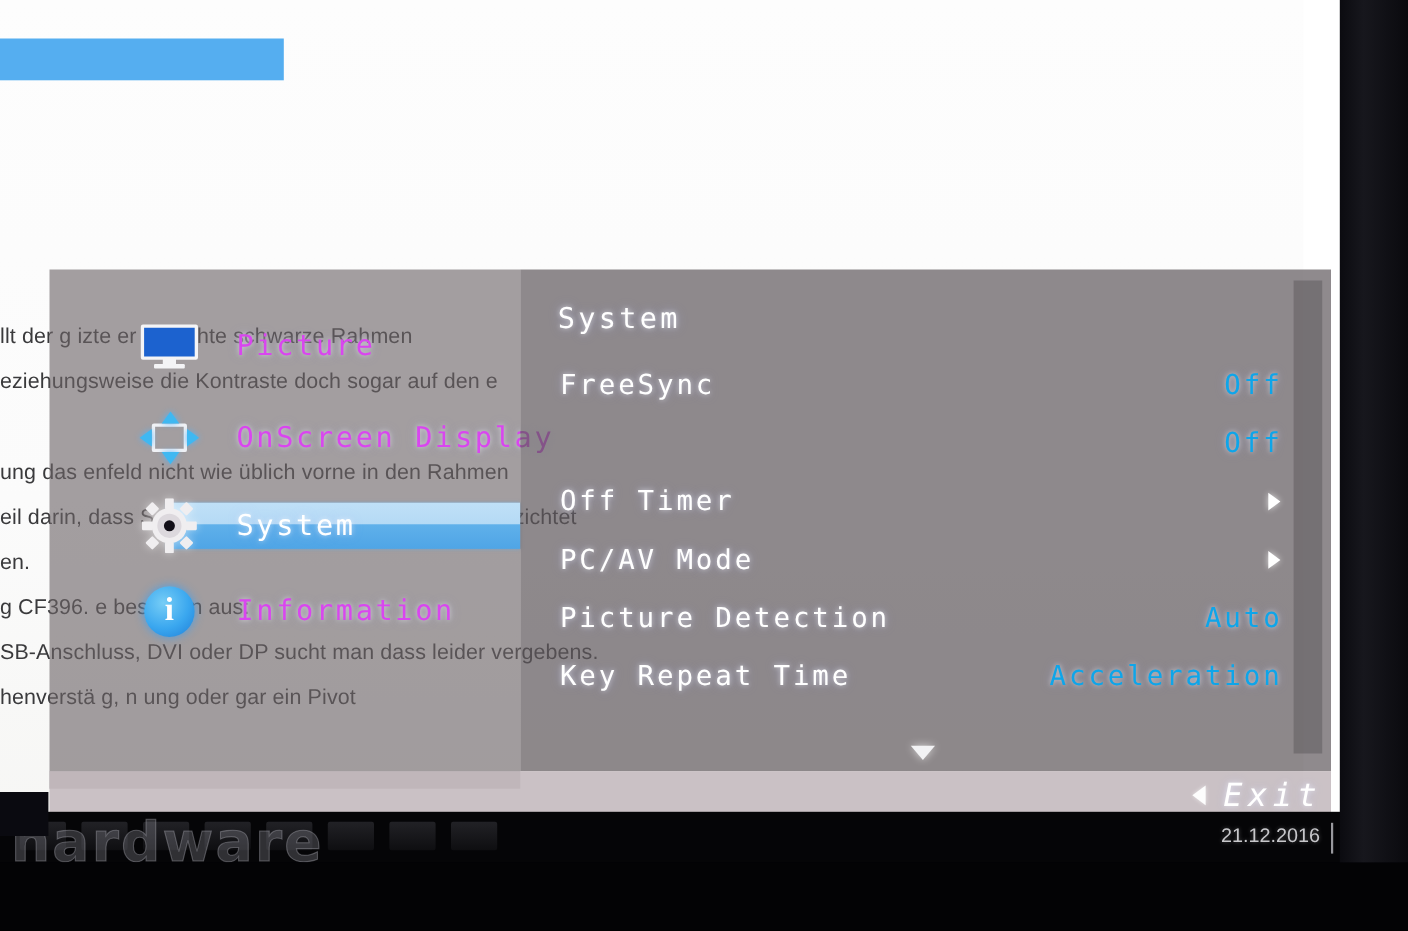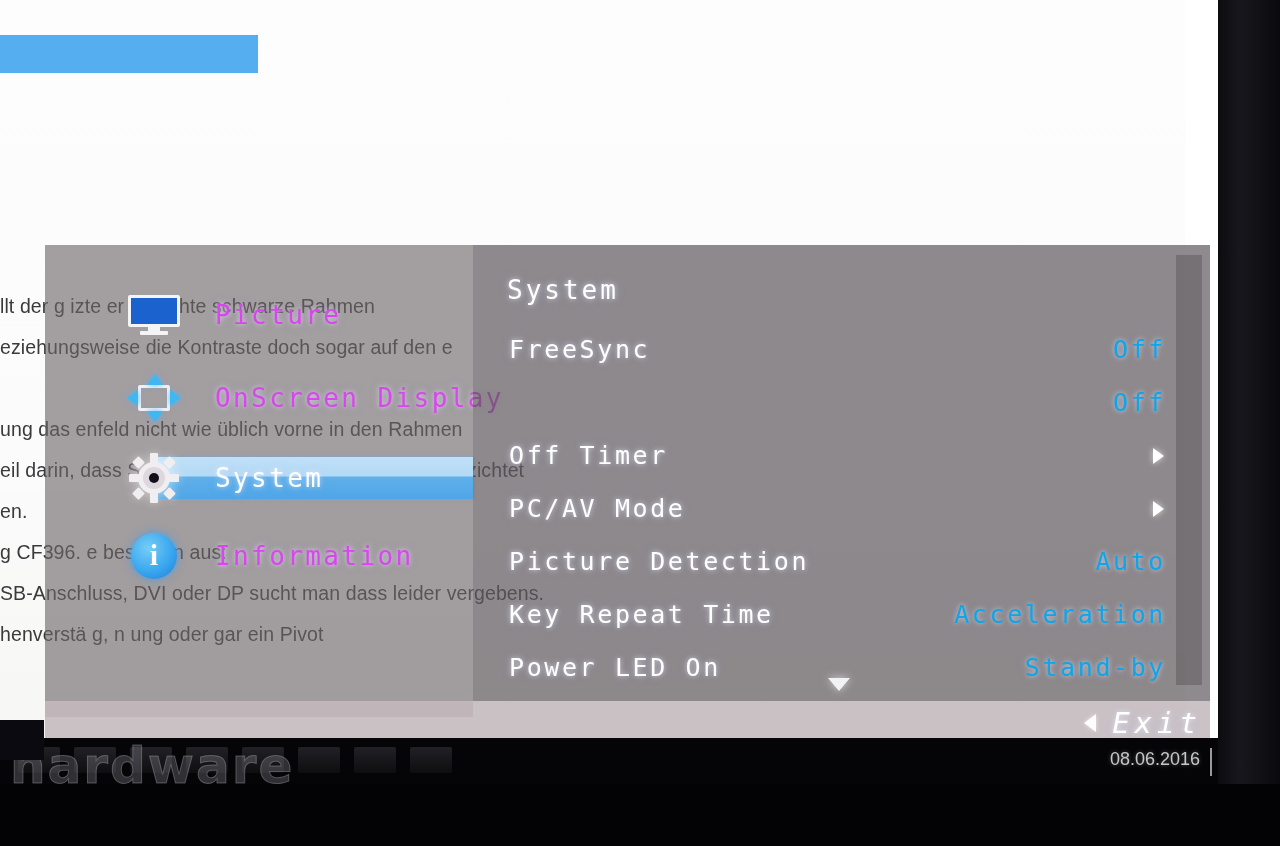--- a/index.html
+++ b/index.html
@@ -408,24 +408,20 @@
             <div class="menu-arrow"></div>
           </div>
           <div class="menu-row">
             <div class="menu-label">Picture Detection</div>
             <div class="menu-value">Auto</div>
           </div>
           <div class="menu-row">
             <div class="menu-label">Key Repeat Time</div>
             <div class="menu-value">Acceleration</div>
           </div>
-          <div class="menu-row">
-            <div class="menu-label">Power LED On</div>
-            <div class="menu-value">Stand-by</div>
-          </div>
         </div>
       <div class="scroll-down"></div>
     </div>
 
     <div class="osd-bottom">
       <div class="exit-wrap">
         <div class="exit-arrow"></div>
         <div class="exit-label">Exit</div>
       </div>
     </div>
@@ -436,21 +432,21 @@
     <div class="tb-tiles">
       <div class="tb-tile"></div>
       <div class="tb-tile"></div>
       <div class="tb-tile"></div>
       <div class="tb-tile"></div>
       <div class="tb-tile"></div>
       <div class="tb-tile"></div>
       <div class="tb-tile"></div>
       <div class="tb-tile"></div>
     </div>
-    <div class="tb-date">08.06.2016</div>
+    <div class="tb-date">21.12.2016</div>
     <div class="tb-divider"></div>
   </div>
 
   <div class="watermark">
     <div>hardware</div>
     <div class="l2">inside</div>
   </div>
 
   <div class="bezel-glint"></div>
   <div class="bezel-right"></div>

